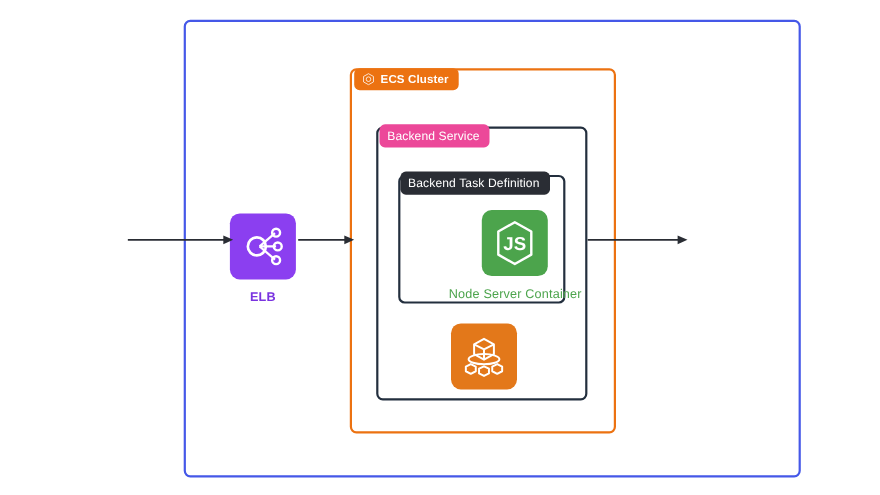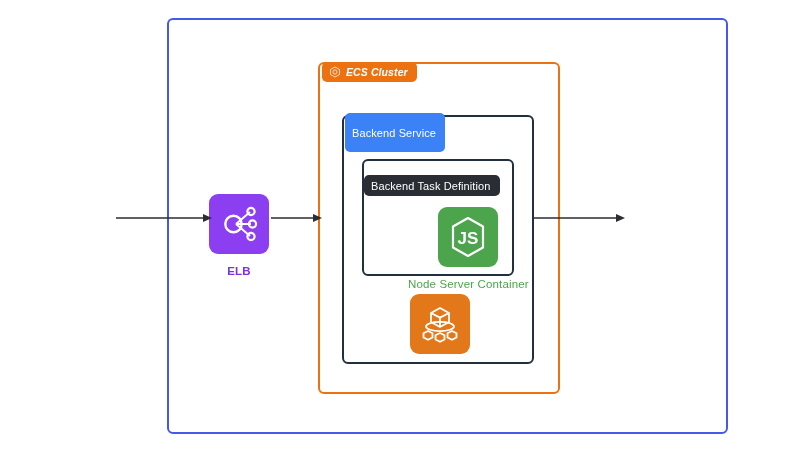--- a/index.html
+++ b/index.html
@@ -76,33 +76,32 @@
     top: 22px;
     height: 21px;
     background: #6528c9;
     border-radius: 6px;
     padding: 0 10px 0 7px;
   }
   .badge-ecs {
     left: 322px;
     top: 62px;
     background: #ec7211;
-    font-style: italic;
   }
   .badge-service {
     left: 345px;
     top: 113px;
-    background: #3b82f6;
+    background: #ec4899;
     font-weight: 400;
     font-size: 11px;
-    height: 39px;
+    height: 21px;
   }
   .badge-task {
     left: 364px;
-    top: 175px;
+    top: 156px;
     background: #2a2d34;
     font-weight: 400;
     font-size: 11px;
     height: 21px;
   }
   .badge-icon {
     display: inline-flex;
     align-items: center;
     justify-content: center;
     flex: none;
@@ -133,21 +132,21 @@
     white-space: nowrap;
   }
 
   .node-user   { left: 50px;  top: 185px; }
   .node-elb    { left: 209px; top: 194px; justify-content: flex-end; }
   .node-node   { left: 408px; top: 191px; }
   .node-ecs    { left: 410px; top: 294px; }
   .node-ecr    { left: 622px; top: 190px; }
 
   .tile-elb  { background: #8b3ff0; }
-  .tile-node { background: #4ca44c; margin-top: 16px; }
+  .tile-node { background: #4ca44c; }
   .tile-ecs  { background: #e3781a; }
   .tile-ecr  { background: #e3781a; }
 
   .label-user { color: #2a2d34; font-weight: 400; }
   .label-elb  { color: #7a33e0; }
   .label-node { color: #4ca44c; font-weight: 400; text-align: right; }
   .label-ecr  { color: #e3781a; }
 
   .user-glyph {
     width: 62px;

